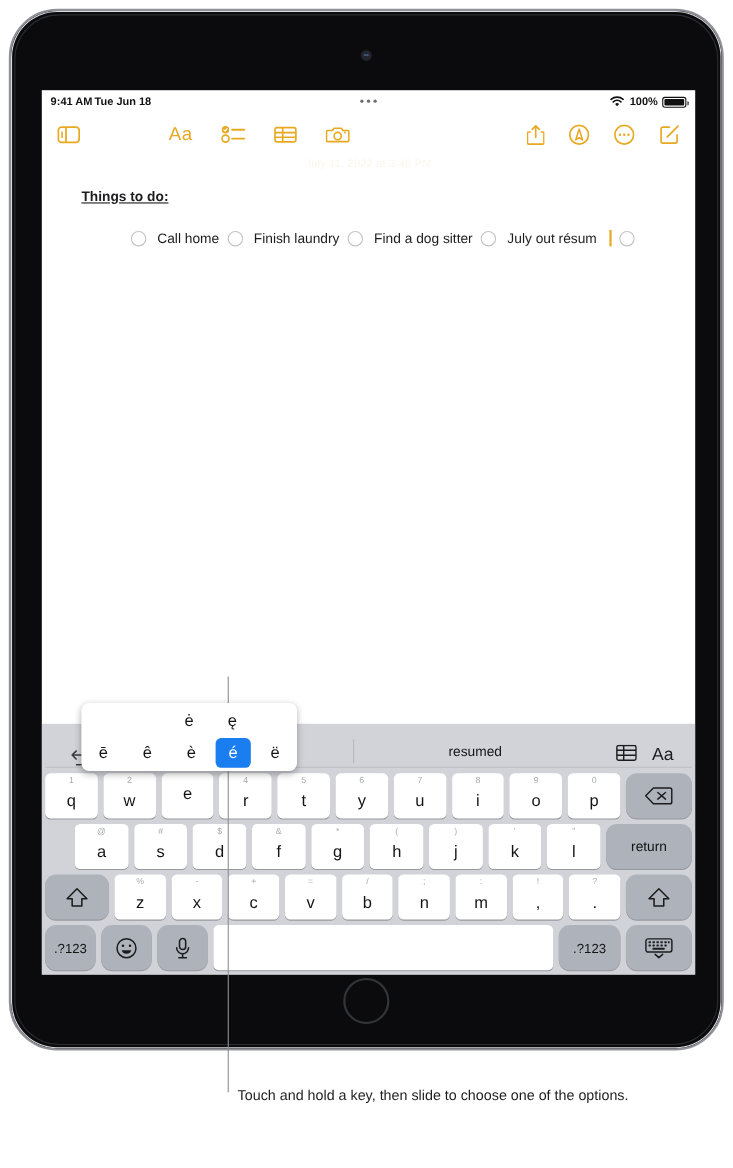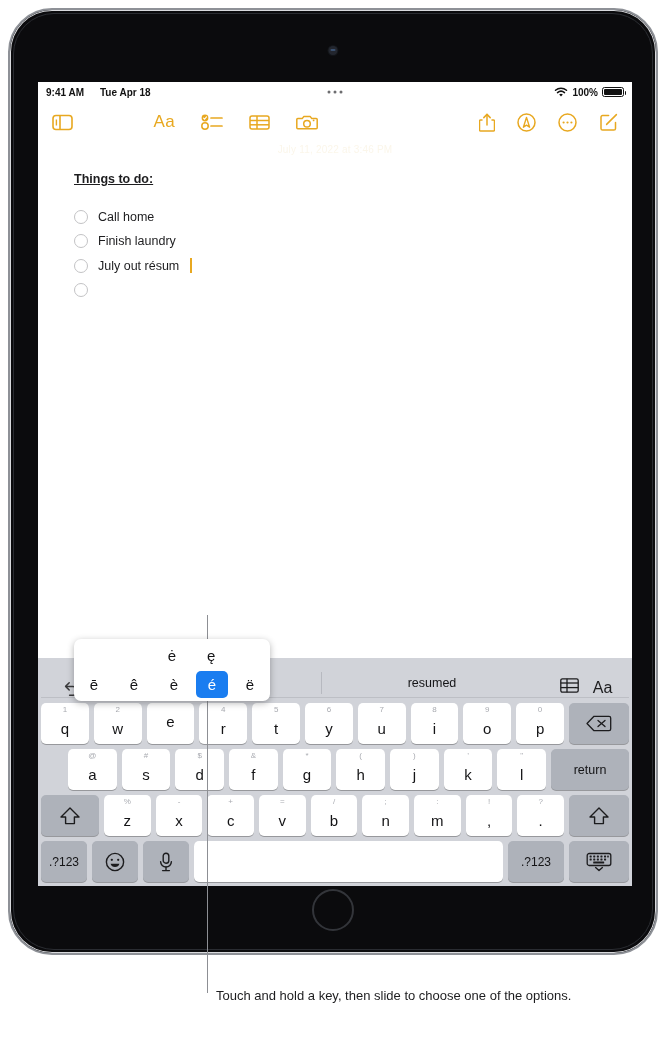--- a/index.html
+++ b/index.html
@@ -46,28 +46,28 @@
     background: #ffffff; overflow: hidden;
   }
 
   
   .status-bar {
     position: relative; height: 20px; width: 100%;
     display: flex; align-items: center;
     font-size: 10px; font-weight: bold; color: #111;
     padding: 0 8px;
   }
-  .status-left { display: flex; gap: 16px; align-items: baseline; }
+  .status-left { display: flex; gap: 2px; align-items: baseline; }
   .status-center {
     position: absolute; left: 50%; top: 50%; transform: translate(-50%,-50%);
     display: flex; gap: 3px;
   }
   .status-center i { width: 3px; height: 3px; border-radius: 50%; background: #6d6d70; display:block;}
   .status-right {
-    margin-left: auto; display: flex; align-items: center; gap: 4px;
+    margin-left: auto; display: flex; align-items: flex-end; gap: 4px;
   }
   .wifi-icon { display:block; }
   .batt {
     position: relative; width: 22px; height: 10px;
     border: 1px solid #111; border-radius: 2.5px; padding: 1px;
   }
   .batt::after {
     content:""; position:absolute; right:-3px; top:3px; width:1.5px; height:4px;
     background:#111; border-radius:0 1px 1px 0;
   }
@@ -91,21 +91,21 @@
     user-select:none;
   }
 
   
   .note-body { padding: 30px 0 0 36px; position: relative; }
   .note-title {
     font-size: 12.5px; font-weight: bold; color: #1d1d1f;
     margin-bottom: 22px;
     text-decoration: underline;
   }
-  .checklist { display: flex; flex-direction: column; gap: 7.5px; justify-content: center; }
+  .checklist { display: flex; flex-direction: row; gap: 7.5px; justify-content: center; }
   .check-row { display: flex; align-items: center; gap: 10px; height: 17px; }
   .circle {
     width: 14px; height: 14px; border-radius: 50%;
     border: 1px solid #c3c3c5; flex: 0 0 auto; background:#fff;
   }
   .check-text { font-size: 12.5px; color: #1d1d1f; position: relative; }
   .caret {
     display:inline-block; width: 2px; height: 15px;
     background: #E8A820; vertical-align: -3px; margin-left: 1px;
   }
@@ -141,21 +141,21 @@
     cursor: pointer;
     flex: 1 1 0;
   }
   .key .alt {
     position: absolute; top: 3px; left: 0; right: 0;
     font-size: 8px; color: #a9abb1; text-align: center; line-height: 1;
   }
   .key .main { transform: translateY(5px); }
   .key.pressed .main { transform: translateY(-2px); font-size: 15px; }
   .key.dark {
-    background: #aeb2ba; color: #141416; font-size: 12.5px;
+    background: #aeb2ba; color: #141416; font-size: 12.5px; border-radius: 10px;
   }
   .key.w-del { flex: 0 0 60px; }
   .key.w-return { flex: 0 0 78px; font-size: 12.5px; }
   .key.w-shift-l { flex: 0 0 58px; }
   .key.w-shift-r { flex: 0 0 60px; }
   .key.w-num { flex: 0 0 46px; font-size: 12px; }
   .key.w-emoji { flex: 0 0 46px; }
   .key.w-mic { flex: 0 0 46px; }
   .key.w-space { flex: 1 1 auto; }
   .key.w-num2 { flex: 0 0 56px; font-size: 12px; }
@@ -209,21 +209,21 @@
   <div class="device">
     <div class="device-inner-edge"></div>
     <div class="camera"></div>
     <div class="home-button"></div>
 
     <div class="screen">
 
       <div class="status-bar">
         <div class="status-left">
           <span>9:41 AM</span>
-          <span>Tue Apr 18</span>
+          <span>Tue Jun 18</span>
         </div>
         <div class="status-center">
           <i></i>
             <i></i>
             <i></i>
         </div>
         <div class="status-right">
           <svg class="wifi-icon" width="14" height="11" viewBox="0 0 14 11">
             <path d="M7 9.6 L5.2 7.5 a2.8 2.8 0 0 1 3.6 0 Z" fill="#111"></path>
             <path d="M3.5 5.6 a5.4 5.4 0 0 1 7 0" stroke="#111" stroke-width="1.5" fill="none" stroke-linecap="round"></path>
@@ -309,20 +309,24 @@
       <div class="note-body">
         <div class="note-title">Things to do:</div>
         <div class="checklist">
           <div class="check-row">
             <span class="circle"></span>
             <span class="check-text">Call home</span>
           </div>
           <div class="check-row">
             <span class="circle"></span>
             <span class="check-text">Finish laundry</span>
+          </div>
+          <div class="check-row">
+            <span class="circle"></span>
+            <span class="check-text">Find a dog sitter</span>
           </div>
           <div class="check-row">
             <span class="circle"></span>
             <span class="check-text">July out résum</span>
               <span class="caret"></span>
           </div>
           <div class="check-row">
             <span class="circle"></span>
             <span class="check-text"></span>
           </div>

